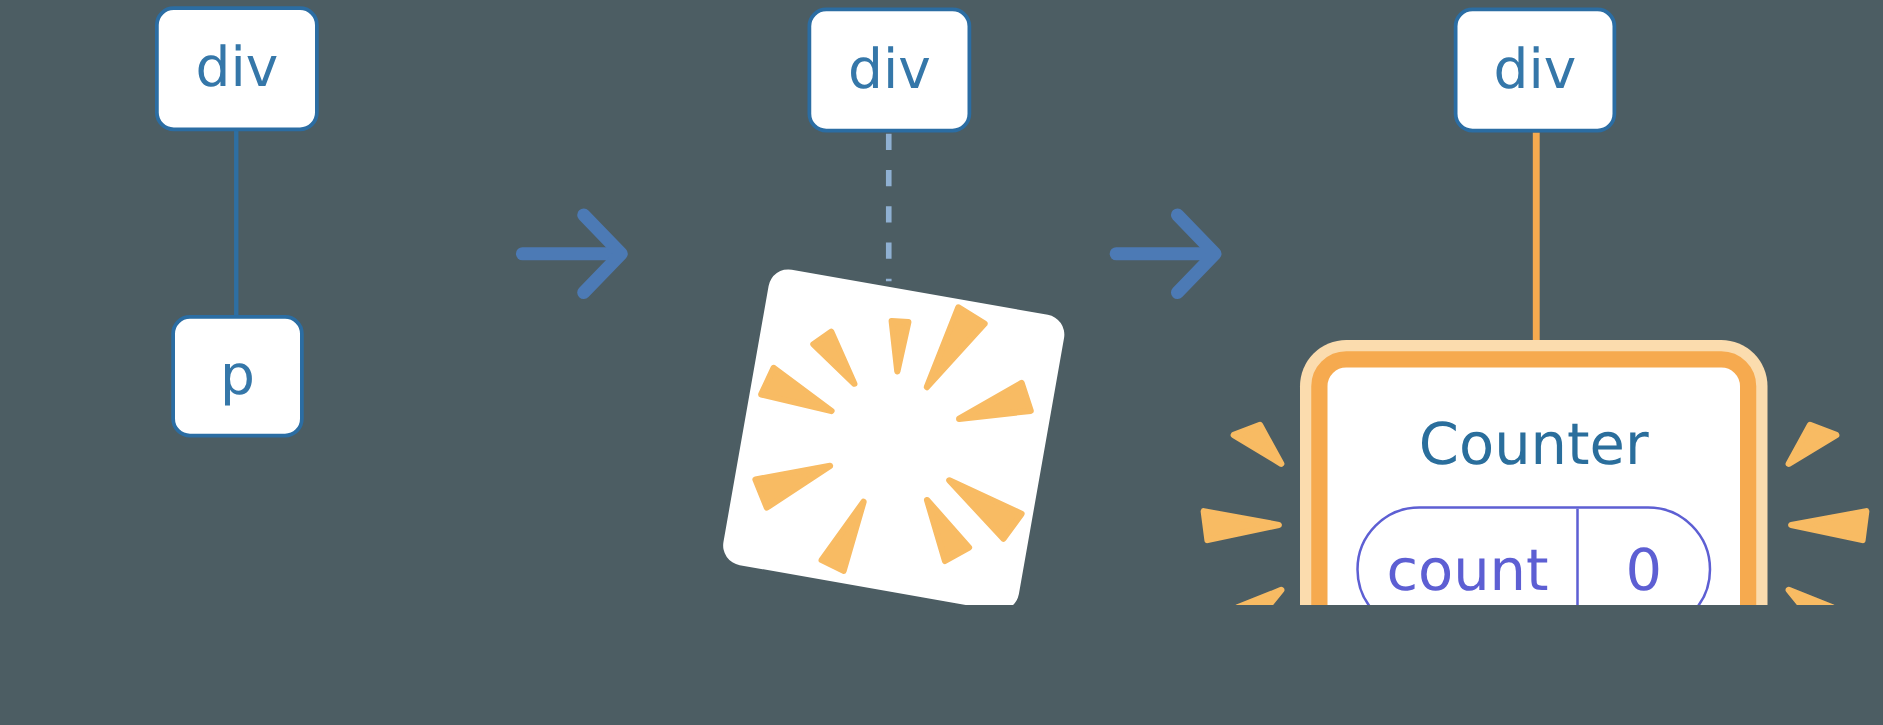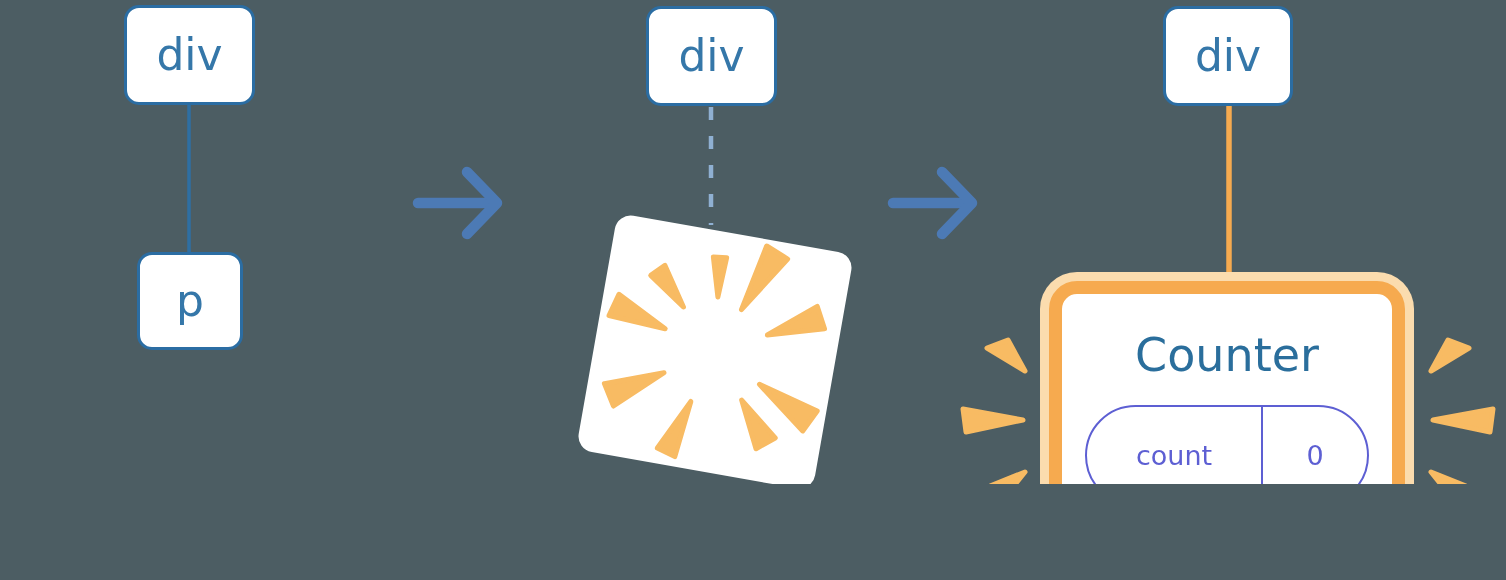--- a/index.html
+++ b/index.html
@@ -55,21 +55,21 @@
     color:var(--title-text);
   }
   .state-pill{
     margin-top:27px;
     width:284px;height:101px;
     box-sizing:border-box;
     border:2.5px solid var(--purple);
     border-radius:51px;
     display:flex;align-items:stretch;
     color:var(--purple);
-    font-size:27px;
+    font-size:46px;
     background:var(--node-bg);
   }
   .state-key{
     width:174px;
     border-right:2.5px solid var(--purple);
     display:flex;align-items:center;justify-content:center;
   }
   .state-value{
     flex:1;
     display:flex;align-items:center;justify-content:center;

